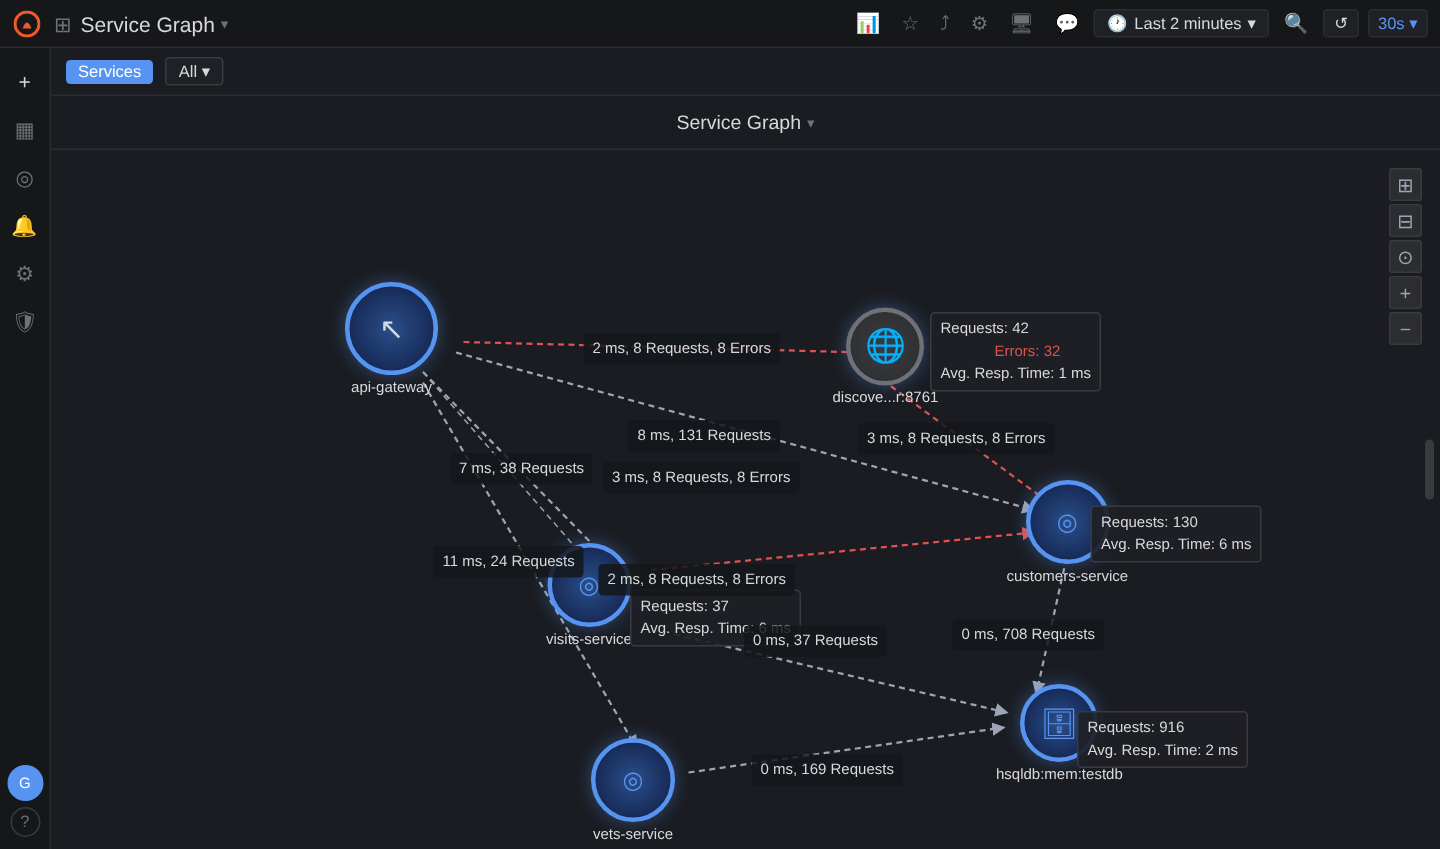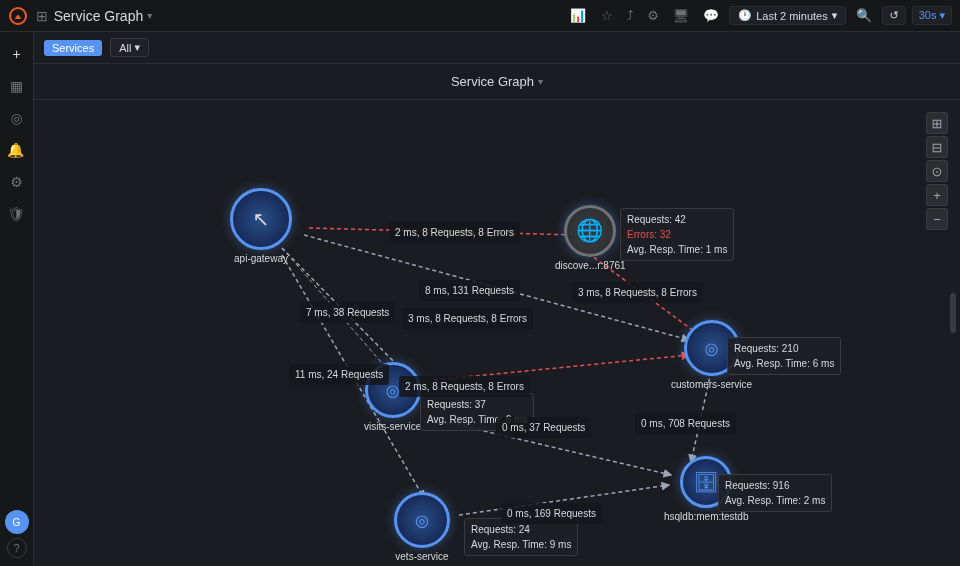--- a/index.html
+++ b/index.html
@@ -308,38 +308,34 @@
             <div class="node-circle medium" style="background:radial-gradient(circle, #2a4f8a 0%, #1a3060 60%, #0d1e40 100%);border-color:#5794f2;display:flex;align-items:center;justify-content:center;">
               <span style="color:#5794f2;font-size:20px;">🗄</span>
             </div>
             <div class="node-label">hsqldb:mem:testdb</div>
           </div>
         </div>
 
 
         <div class="info-box" style="left:586px; top:108px;">
           <div>Requests: 42</div>
-          <div style="color:#e05252;">Errors: 32</div>
+          <div style="color:#e05252;margin-left:36px;">Errors: 32</div>
           <div>Avg. Resp. Time: 1 ms</div>
         </div>
 
         <div class="info-box" style="left:386px; top:293px;">
           <div>Requests: 37</div>
           <div>Avg. Resp. Time: 6 ms</div>
         </div>
 
         <div class="info-box" style="left:693px; top:237px;">
-          <div>Requests: 210</div>
+          <div>Requests: 130</div>
           <div>Avg. Resp. Time: 6 ms</div>
         </div>
 
-        <div class="info-box" style="left:430px; top:418px;">
-          <div>Requests: 24</div>
-          <div>Avg. Resp. Time: 9 ms</div>
-        </div>
 
         <div class="info-box" style="left:684px; top:374px;">
           <div>Requests: 916</div>
           <div>Avg. Resp. Time: 2 ms</div>
         </div>
 
         <div class="info-box" style="left:355px; top:122px; border:none; background:rgba(20,22,26,0.85);">
           <span>2 ms, 8 Requests, 8 Errors</span>
         </div>
         <div class="info-box" style="left:385px; top:180px; border:none; background:rgba(20,22,26,0.85);">

